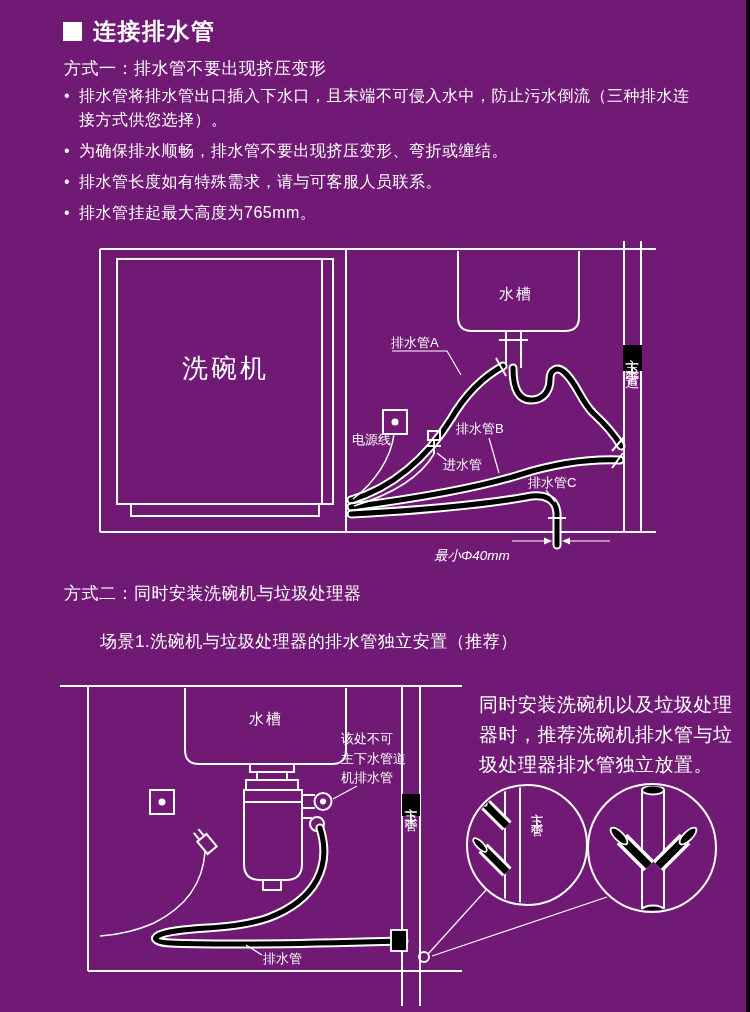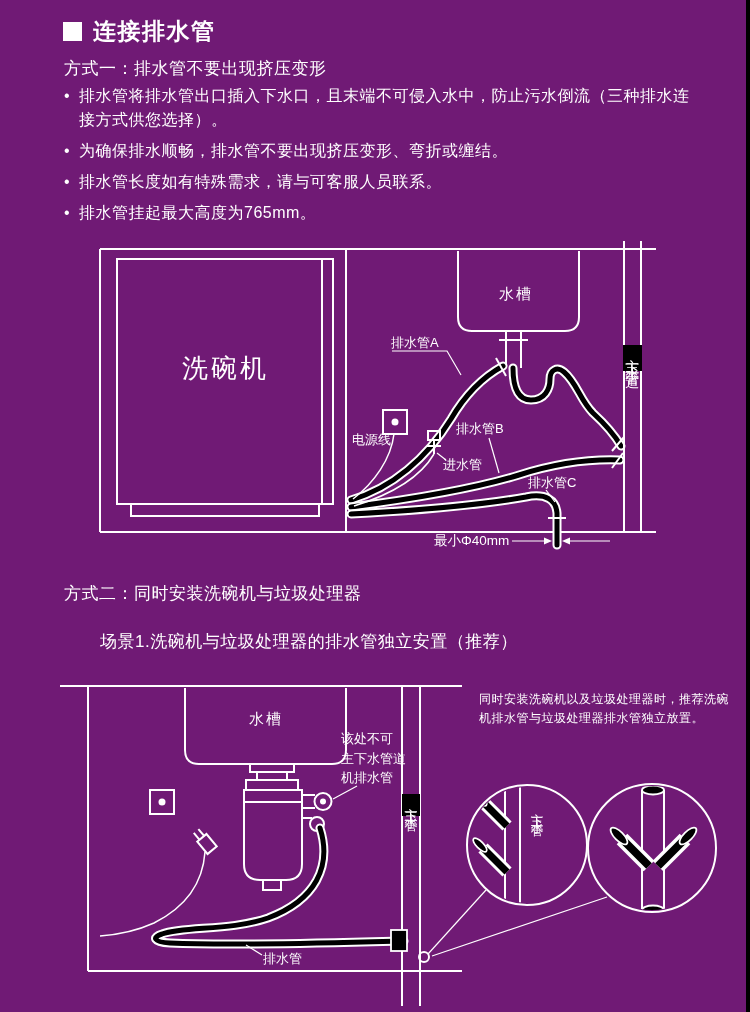--- a/index.html
+++ b/index.html
@@ -14,21 +14,21 @@
   .bullets .dot{flex:0 0 15px;}
   .diagram{position:absolute;left:0;width:750px;}
   #diagram1{top:232px;height:345px;}
   #diagram2{top:668px;height:344px;}
   .diagram svg{position:absolute;left:0;top:0;}
   .lbl{position:absolute;font-size:13px;line-height:1.2;white-space:nowrap;color:#fff;}
   .lbl-v{writing-mode:vertical-rl;letter-spacing:4px;}
   .mask{background:#000;padding:3px 1px;}
   .big{font-size:26px;letter-spacing:3px;}
   .mid{font-size:15px;letter-spacing:2px;}
-  .note{position:absolute;left:479px;top:22px;width:256px;font-size:12px;line-height:1.58;
+  .note{position:absolute;left:479px;top:22px;width:256px;font-size:19px;line-height:1.58;
         letter-spacing:.5px;}
   .warn{white-space:pre-line;line-height:1.5;}
   .ln{stroke:#fff;stroke-width:2;fill:none;}
   .thin{stroke:#fff;stroke-width:1.5;fill:none;}
   .leader{stroke:#fff;stroke-width:1.2;fill:none;}
   .po{stroke:#fff;stroke-width:9;fill:none;stroke-linecap:round;stroke-linejoin:round;}
   .pi{stroke:#000;stroke-width:5;fill:none;stroke-linecap:round;stroke-linejoin:round;}
   .po2{stroke:#fff;stroke-width:13;fill:none;}
   .pi2{stroke:#000;stroke-width:7;fill:none;}
   .po3{stroke:#fff;stroke-width:15;fill:none;}
@@ -133,21 +133,21 @@
         <polygon class="fillw" points="562,309 570,305.5 570,312.5"></polygon>
       </g>
     </svg>
     <div class="lbl big" style="left:182px;top:121px;">洗碗机</div>
     <div class="lbl mid" style="left:499px;top:53px;">水槽</div>
     <div class="lbl" style="left:391px;top:103px;">排水管A</div>
     <div class="lbl" style="left:352px;top:200px;">电源线</div>
     <div class="lbl" style="left:456px;top:189px;">排水管B</div>
     <div class="lbl" style="left:443px;top:226px;font-family:Liberation Mono, monospace;">进水管</div>
     <div class="lbl" style="left:528px;top:243px;">排水管C</div>
-    <div class="lbl" style="left:434px;top:301px;font-size:13.5px;">最小Φ40mm</div>
+    <div class="lbl" style="left:434px;top:316px;font-size:13.5px;font-style:italic;">最小Φ40mm</div>
     <div class="lbl lbl-v mask" style="left:623px;top:113px;font-size:14px;">主下水管道</div>
   </div>
 
   <div class="heading" style="top:582px;">方式二：同时安装洗碗机与垃圾处理器</div>
   <div class="heading" style="top:630px;margin-left:36px;">场景1.洗碗机与垃圾处理器的排水管独立安置（推荐）</div>
 
   <div class="diagram" id="diagram2">
     <svg width="750" height="344" viewBox="0 0 750 344">
       <defs>
         <clipPath id="zc1">

